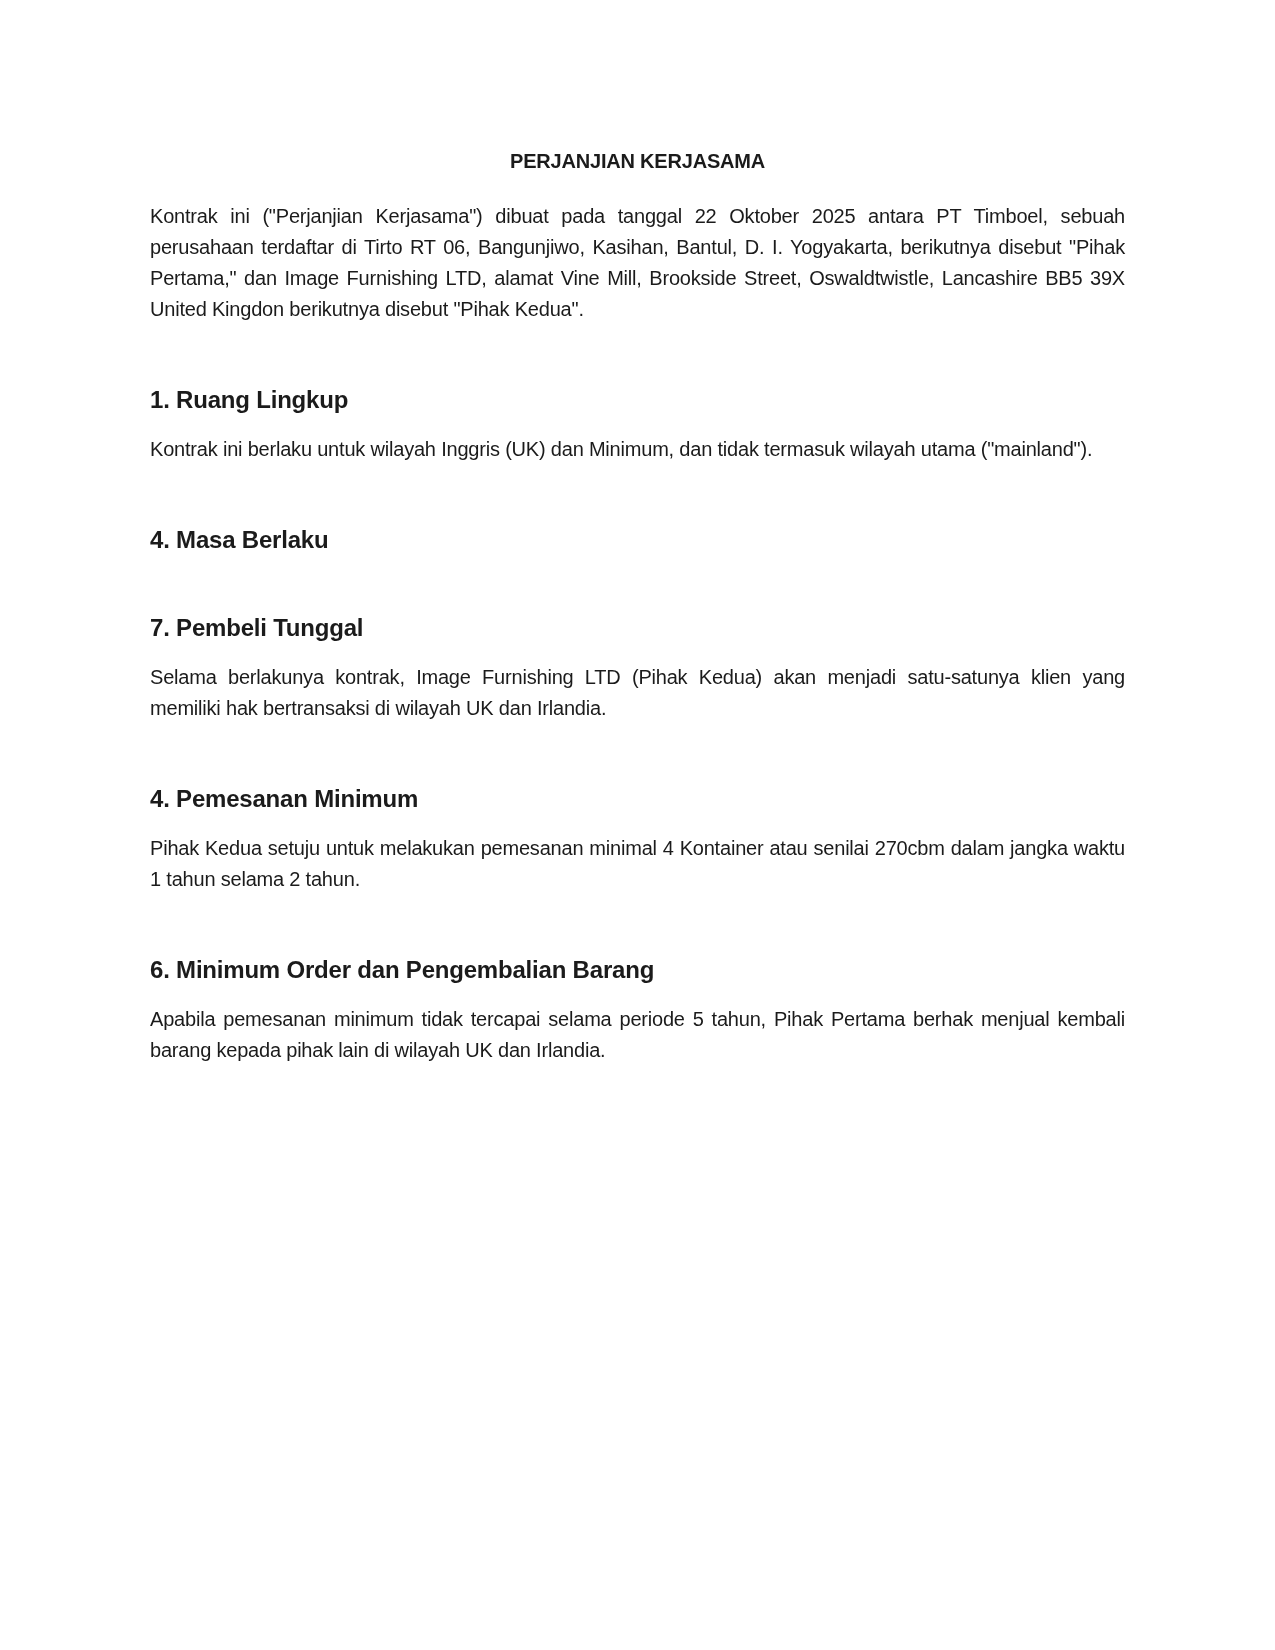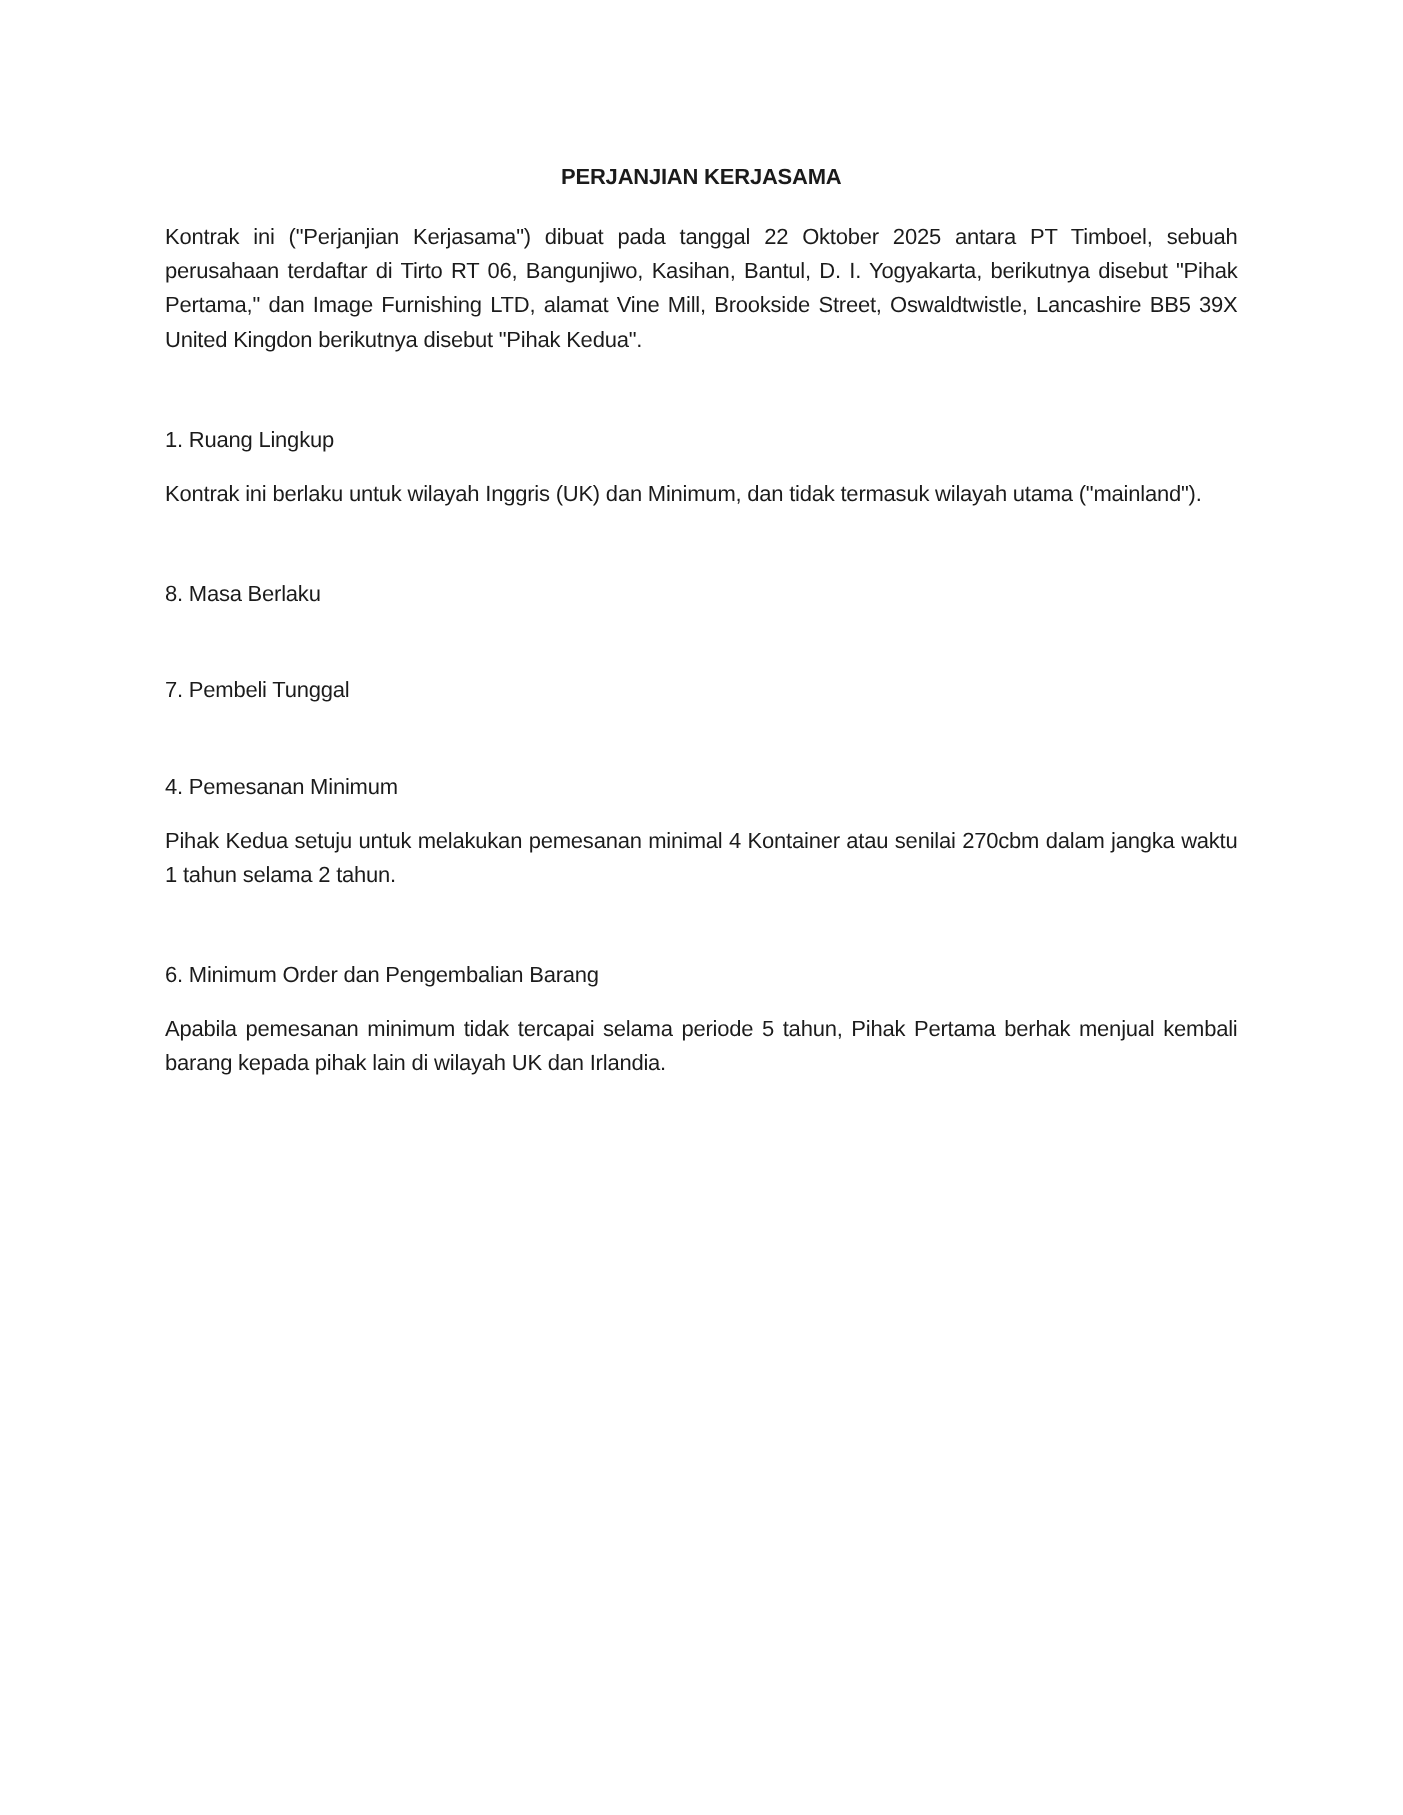--- a/index.html
+++ b/index.html
@@ -27,22 +27,22 @@
     text-align: center;
     margin: 0 0 27px 0;
   }
   .doc-paragraph {
     font-size: 20px;
     line-height: 31px;
     text-align: justify;
     margin: 0;
   }
   .section-heading {
-    font-size: 20px;
-    font-weight: 400;
+    font-size: 24px;
+    font-weight: 700;
     line-height: 26px;
     margin: 62px 0 21px 0;
   }
   .section {
     margin: 0;
     padding: 0;
   }
 </style>
 </head>
 <body>
@@ -52,25 +52,26 @@
   <h1 class="doc-title">PERJANJIAN KERJASAMA</h1>
 
   <p class="doc-paragraph">Kontrak ini ("Perjanjian Kerjasama") dibuat pada tanggal 22 Oktober 2025 antara PT Timboel, sebuah perusahaan terdaftar di Tirto RT 06, Bangunjiwo, Kasihan, Bantul, D. I. Yogyakarta, berikutnya disebut "Pihak Pertama," dan Image Furnishing LTD, alamat Vine Mill, Brookside Street, Oswaldtwistle, Lancashire BB5 39X United Kingdon berikutnya disebut "Pihak Kedua".</p>
 
   <div class="section">
     <h2 class="section-heading">1. Ruang Lingkup</h2>
     <p class="doc-paragraph">Kontrak ini berlaku untuk wilayah Inggris (UK) dan Minimum, dan tidak termasuk wilayah utama ("mainland").</p>
   </div>
 
   <div class="section">
-    <h2 class="section-heading">8. Masa Berlaku</h2>
+    <h2 class="section-heading">4. Masa Berlaku</h2>
   </div>
 
   <div class="section">
     <h2 class="section-heading">7. Pembeli Tunggal</h2>
+    <p class="doc-paragraph">Selama berlakunya kontrak, Image Furnishing LTD (Pihak Kedua) akan menjadi satu-satunya klien yang memiliki hak bertransaksi di wilayah UK dan Irlandia.</p>
   </div>
 
   <div class="section">
     <h2 class="section-heading">4. Pemesanan Minimum</h2>
     <p class="doc-paragraph">Pihak Kedua setuju untuk melakukan pemesanan minimal 4 Kontainer atau senilai 270cbm dalam jangka waktu 1 tahun selama 2 tahun.</p>
   </div>
 
 
   <div class="section">
     <h2 class="section-heading">6. Minimum Order dan Pengembalian Barang</h2>

